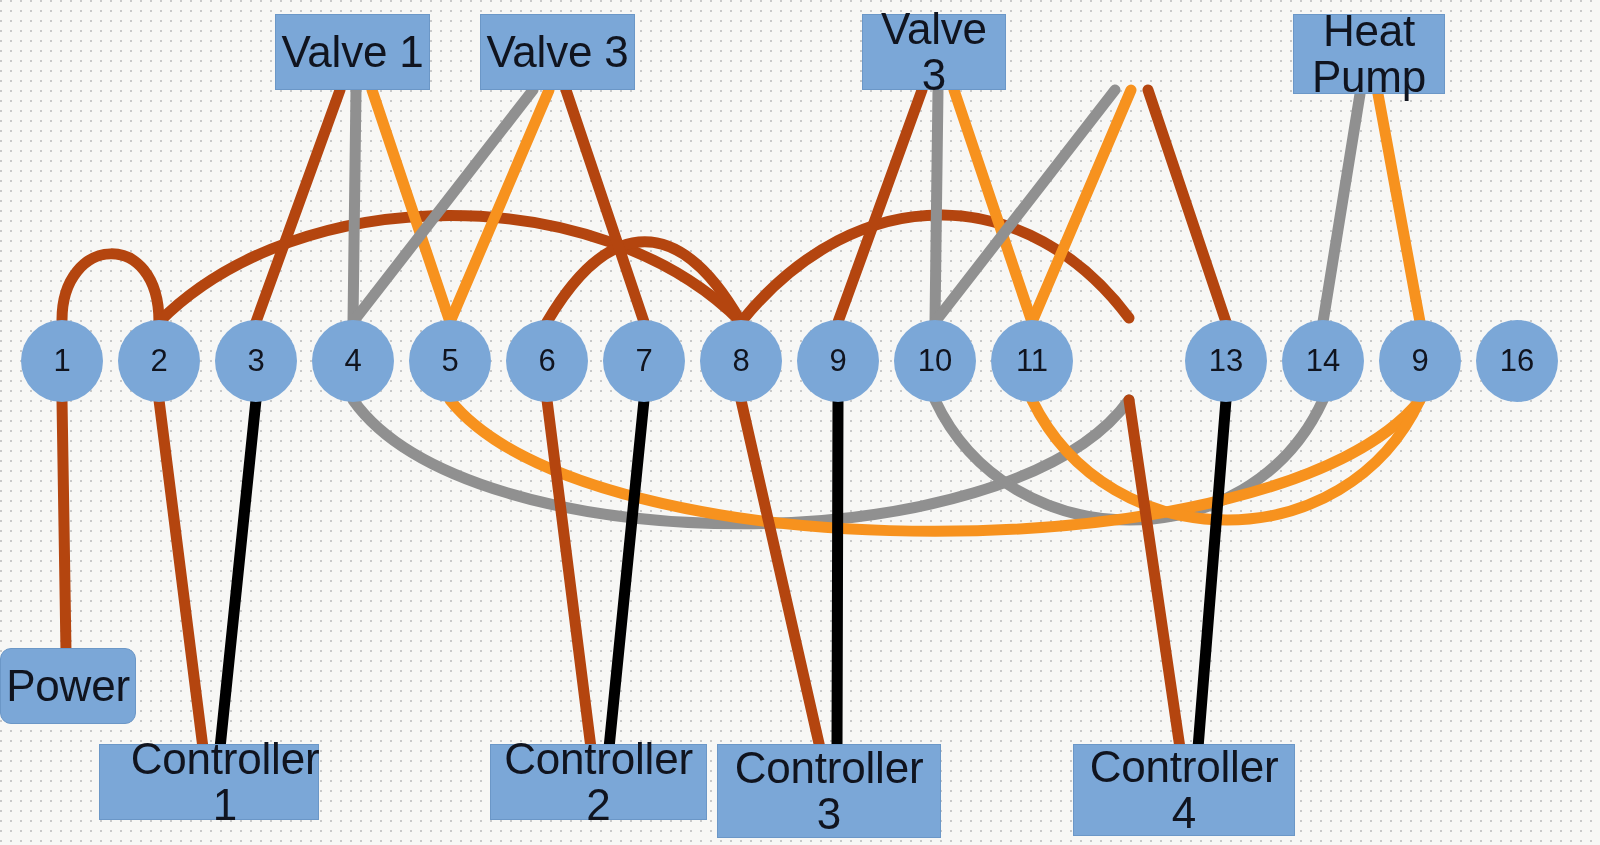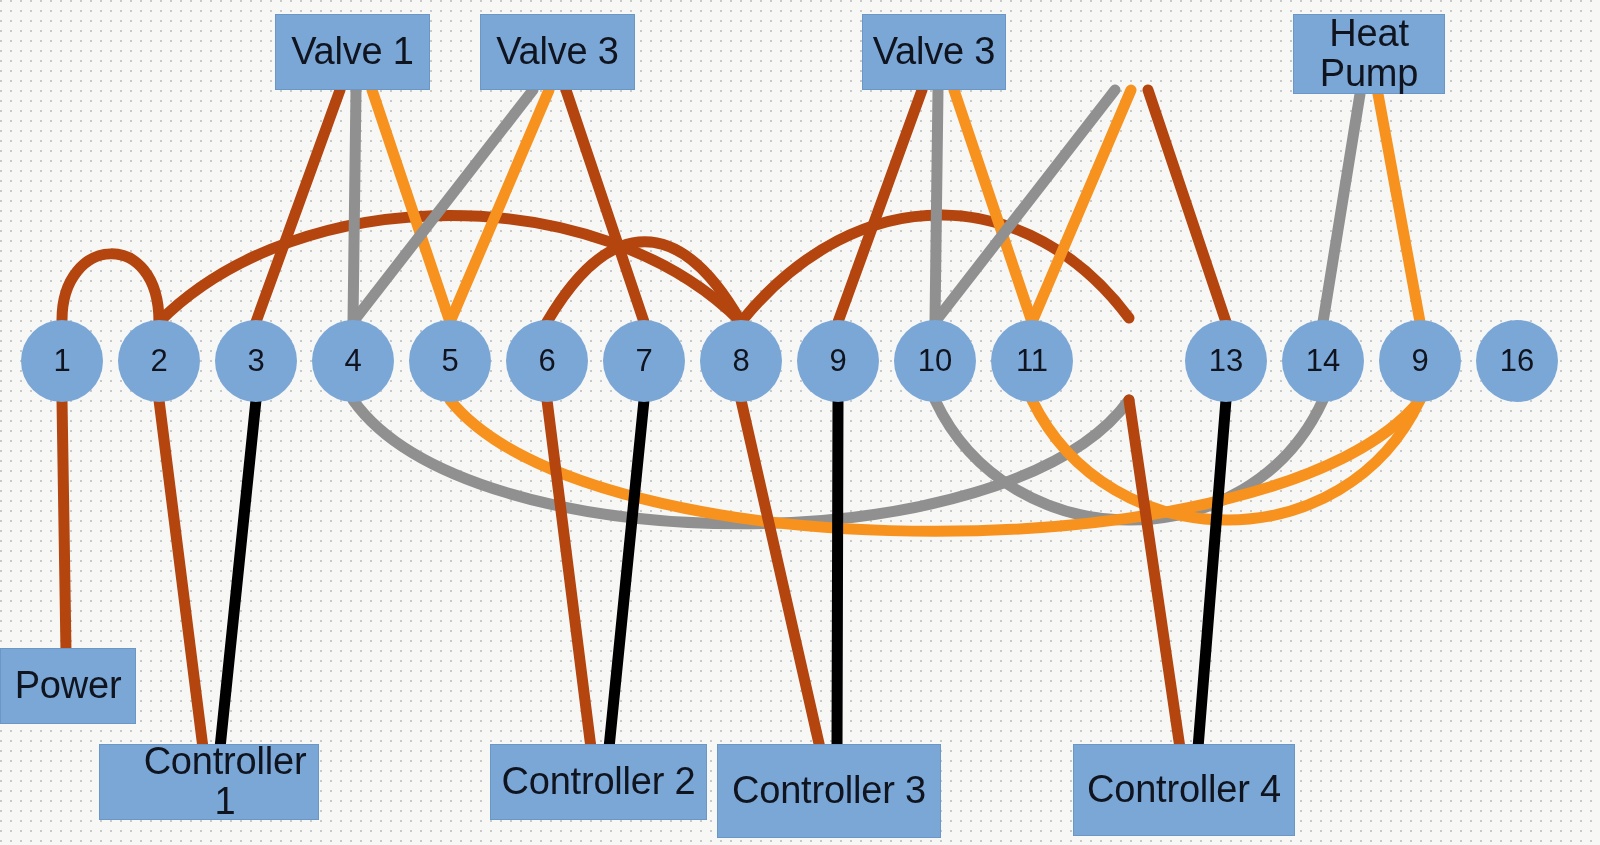--- a/index.html
+++ b/index.html
@@ -14,21 +14,21 @@
     background-size:10px 10px;
   }
   #wires{position:absolute;left:0;top:0;width:1600px;height:845px;}
   .box{
     position:absolute;
     background:#7ba7d7;
     border:1px solid #6b97c7;
     color:#10141f;
     display:flex;align-items:center;justify-content:center;
     text-align:center;
-    font-size:38px;
+    font-size:44px;
     line-height:1.05;
     letter-spacing:-0.2px;
     box-sizing:border-box;
     z-index:5;
   }
   .node{
     position:absolute;
     width:82px;height:82px;border-radius:50%;
     background:#7ba7d7;
     color:#10141f;
@@ -143,21 +143,21 @@
   <div class="node" style="left:1282px;top:320px;">
     <span>14</span>
   </div>
   <div class="node" style="left:1379px;top:320px;">
     <span>9</span>
   </div>
   <div class="node" style="left:1476px;top:320px;">
     <span>16</span>
   </div>
 
-  <div class="box" style="left:0px;top:648px;width:136px;height:76px;">
+  <div class="box" style="left:0px;top:648px;width:136px;height:76px;border-radius:11px;">
     <span>Power</span>
   </div>
   <div class="box" style="left:99px;top:744px;width:220px;height:76px;padding-left:32px;">
     <span>Controller 1</span>
   </div>
   <div class="box" style="left:490px;top:744px;width:217px;height:76px;">
     <span>Controller 2</span>
   </div>
   <div class="box" style="left:717px;top:744px;width:224px;height:94px;">
     <span>Controller 3</span>

